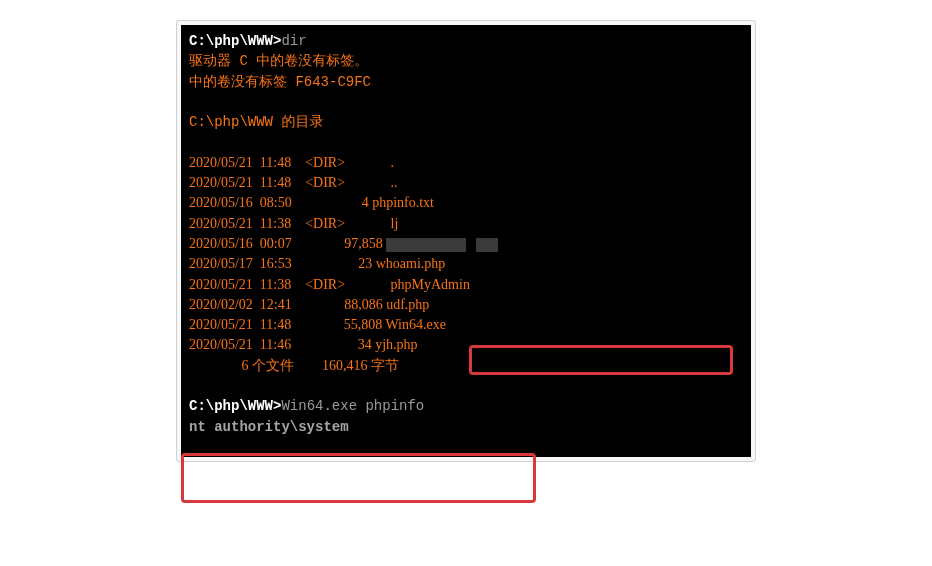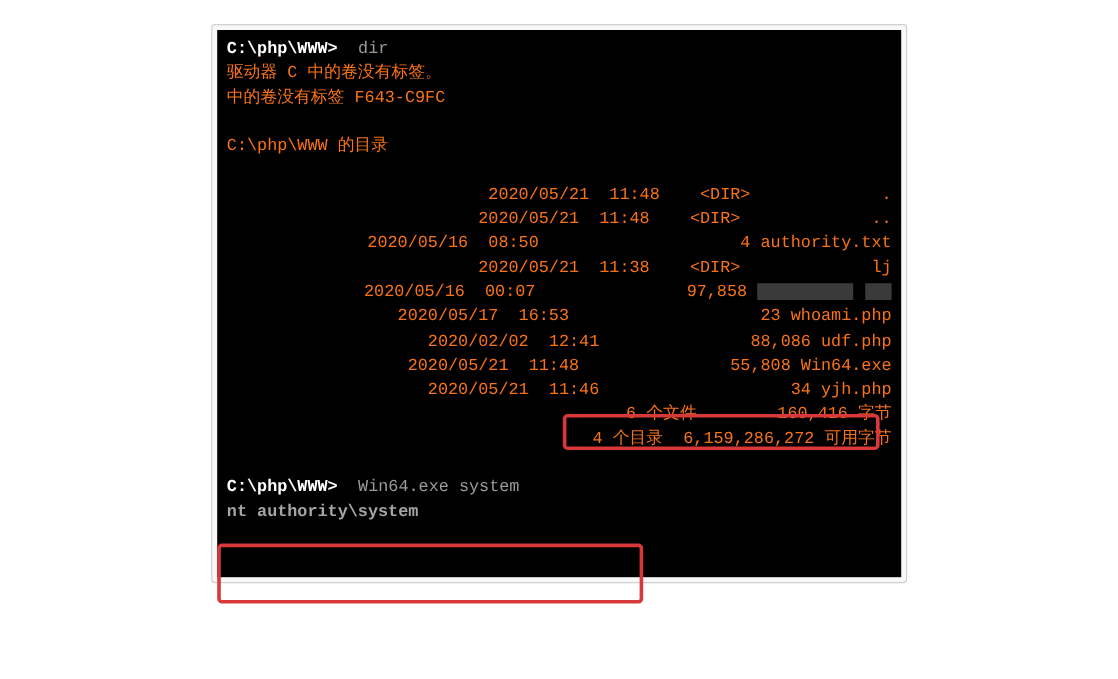--- a/index.html
+++ b/index.html
@@ -20,44 +20,43 @@
     .terminal-wrapper {
       border: 1px solid #d0d0d0;
       background: #f8f8f8;
       padding: 4px;
       border-radius: 3px;
     }
     .terminal {
       background: #000000;
       color: #e0e0e0;
       width: 570px;
-      padding: 6px 8px 24px 8px;
+      padding: 6px 8px 0 8px;
       font-size: 14px;
       line-height: 1.45;
       position: relative;
     }
     .prompt-line {
       display: flex;
     }
     .prompt {
       color: #ffffff;
       font-weight: bold;
     }
     .cmd {
       color: #9a9a9a;
-      margin-left: 17px;
+      margin-left: 0;
     }
     .output {
       color: #f97316;
       white-space: nowrap;
     }
     .pre {
-      font-family: Liberation Mono, monospace;
+      font-family: Liberation Serif, serif;
       white-space: pre;
-      text-align: right;
     }
     .dim {
       color: #a5a5a5;
       font-weight: bold;
     }
     .redacted {
       display: inline-block;
       width: 80px;
       height: 14px;
       background: #3a3a3a;
@@ -105,37 +104,37 @@
 
     <div class="blank-line"></div>
 
     <div class="output"> C:\php\WWW 的目录</div>
 
     <div class="blank-line"></div>
 
     <div id="dir-listing">
         <div class="output pre">2020/05/21  11:48    &lt;DIR&gt;             <span>.</span></div>
         <div class="output pre">2020/05/21  11:48    &lt;DIR&gt;             <span>..</span></div>
-        <div class="output pre">2020/05/16  08:50                    4 <span>authority.txt</span></div>
+        <div class="output pre">2020/05/16  08:50                    4 <span>phpinfo.txt</span></div>
         <div class="output pre">2020/05/21  11:38    &lt;DIR&gt;             <span>lj</span></div>
         <div class="output pre">2020/05/16  00:07               97,858 <span class="redacted"></span><span class="redacted small"></span></div>
         <div class="output pre">2020/05/17  16:53                   23 <span>whoami.php</span></div>
+        <div class="output pre">2020/05/21  11:38    &lt;DIR&gt;             <span>phpMyAdmin</span></div>
         <div class="output pre">2020/02/02  12:41               88,086 <span>udf.php</span></div>
         <div class="output pre">2020/05/21  11:48               55,808 <span>Win64.exe</span></div>
         <div class="output pre">2020/05/21  11:46                   34 <span>yjh.php</span></div>
       </div>
 
     <div class="output pre">               6 个文件        160,416 字节</div>
-    <div class="output pre">               4 个目录  6,159,286,272 可用字节</div>
 
     <div class="blank-line"></div>
 
     <div class="prompt-line">
       <span class="prompt">C:\php\WWW&gt;</span>
-      <span class="cmd">Win64.exe system</span>
+      <span class="cmd">Win64.exe phpinfo</span>
     </div>
     <div class="output dim">nt authority\system</div>
 
     <div class="blank-line"></div>
 
     <div class="highlight-box hl1"></div>
     <div class="highlight-box hl2"></div>
 
   </div>
 </div>

